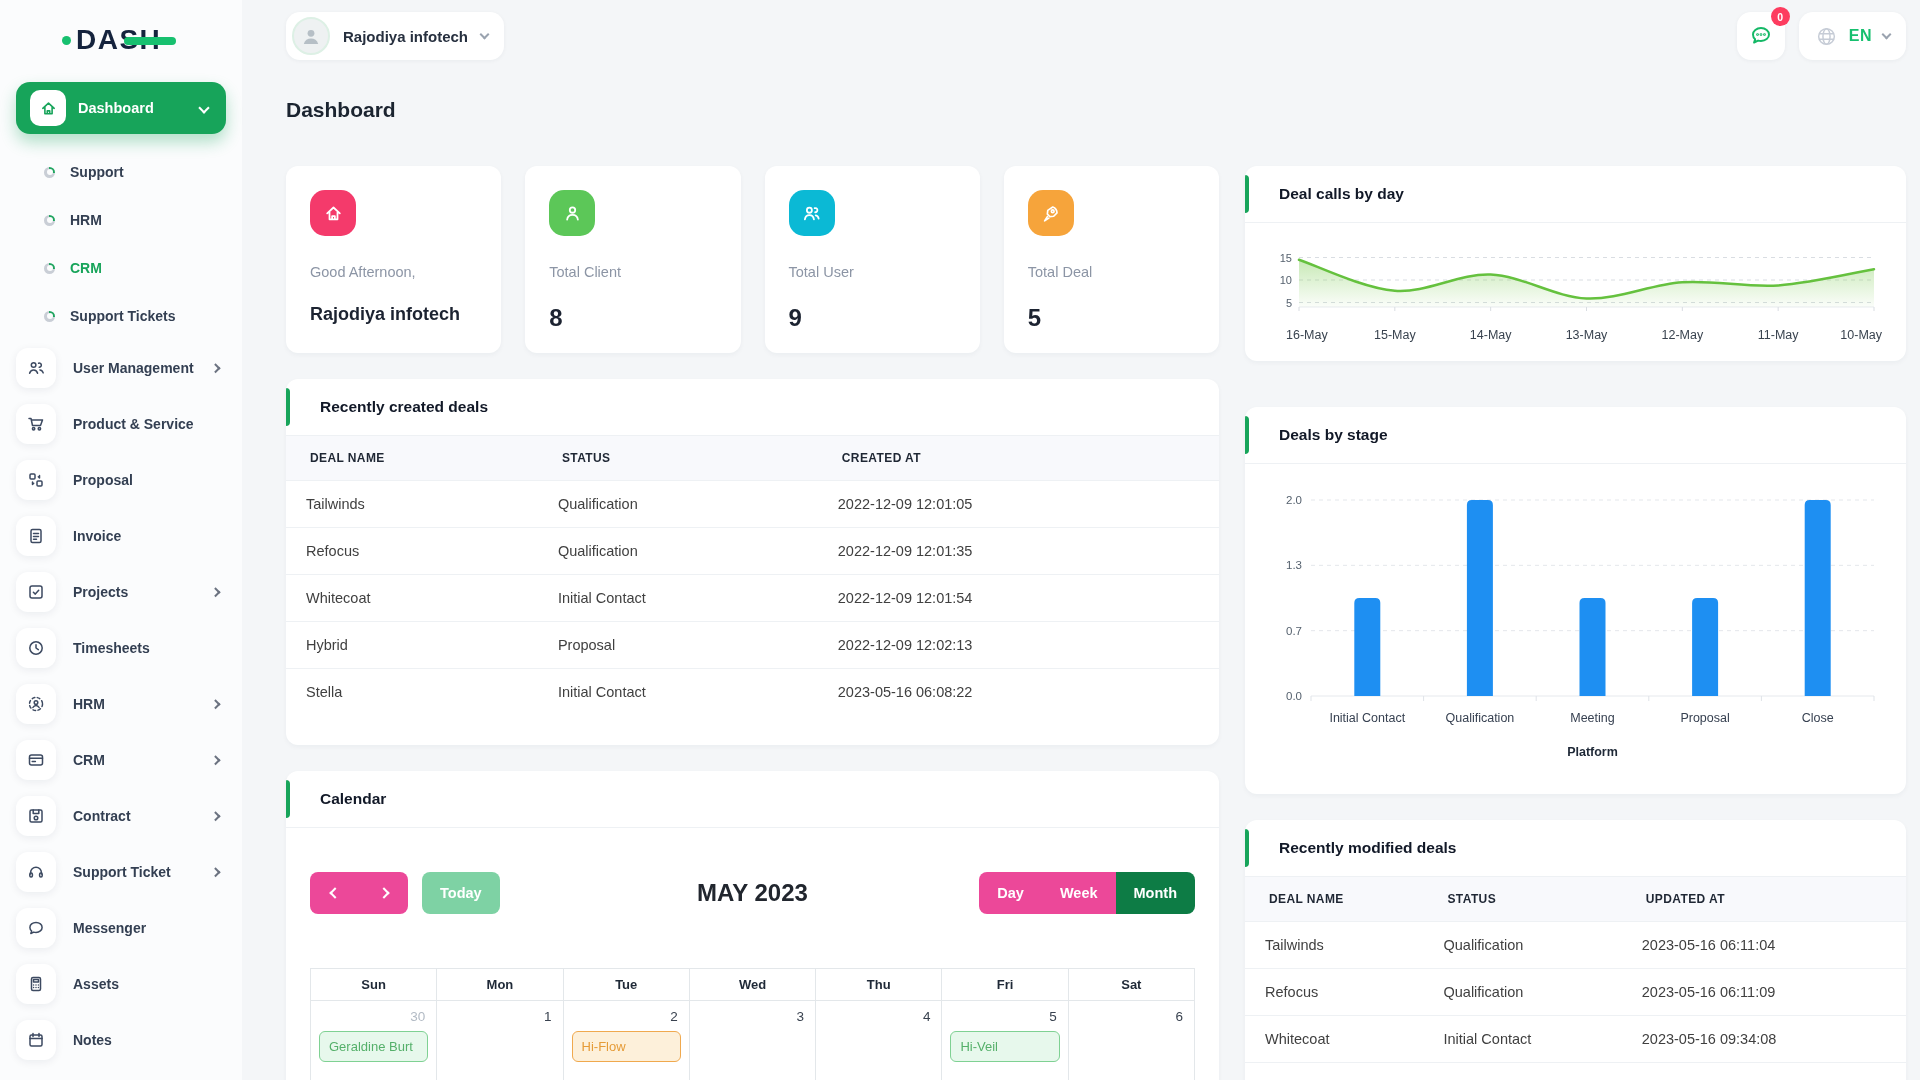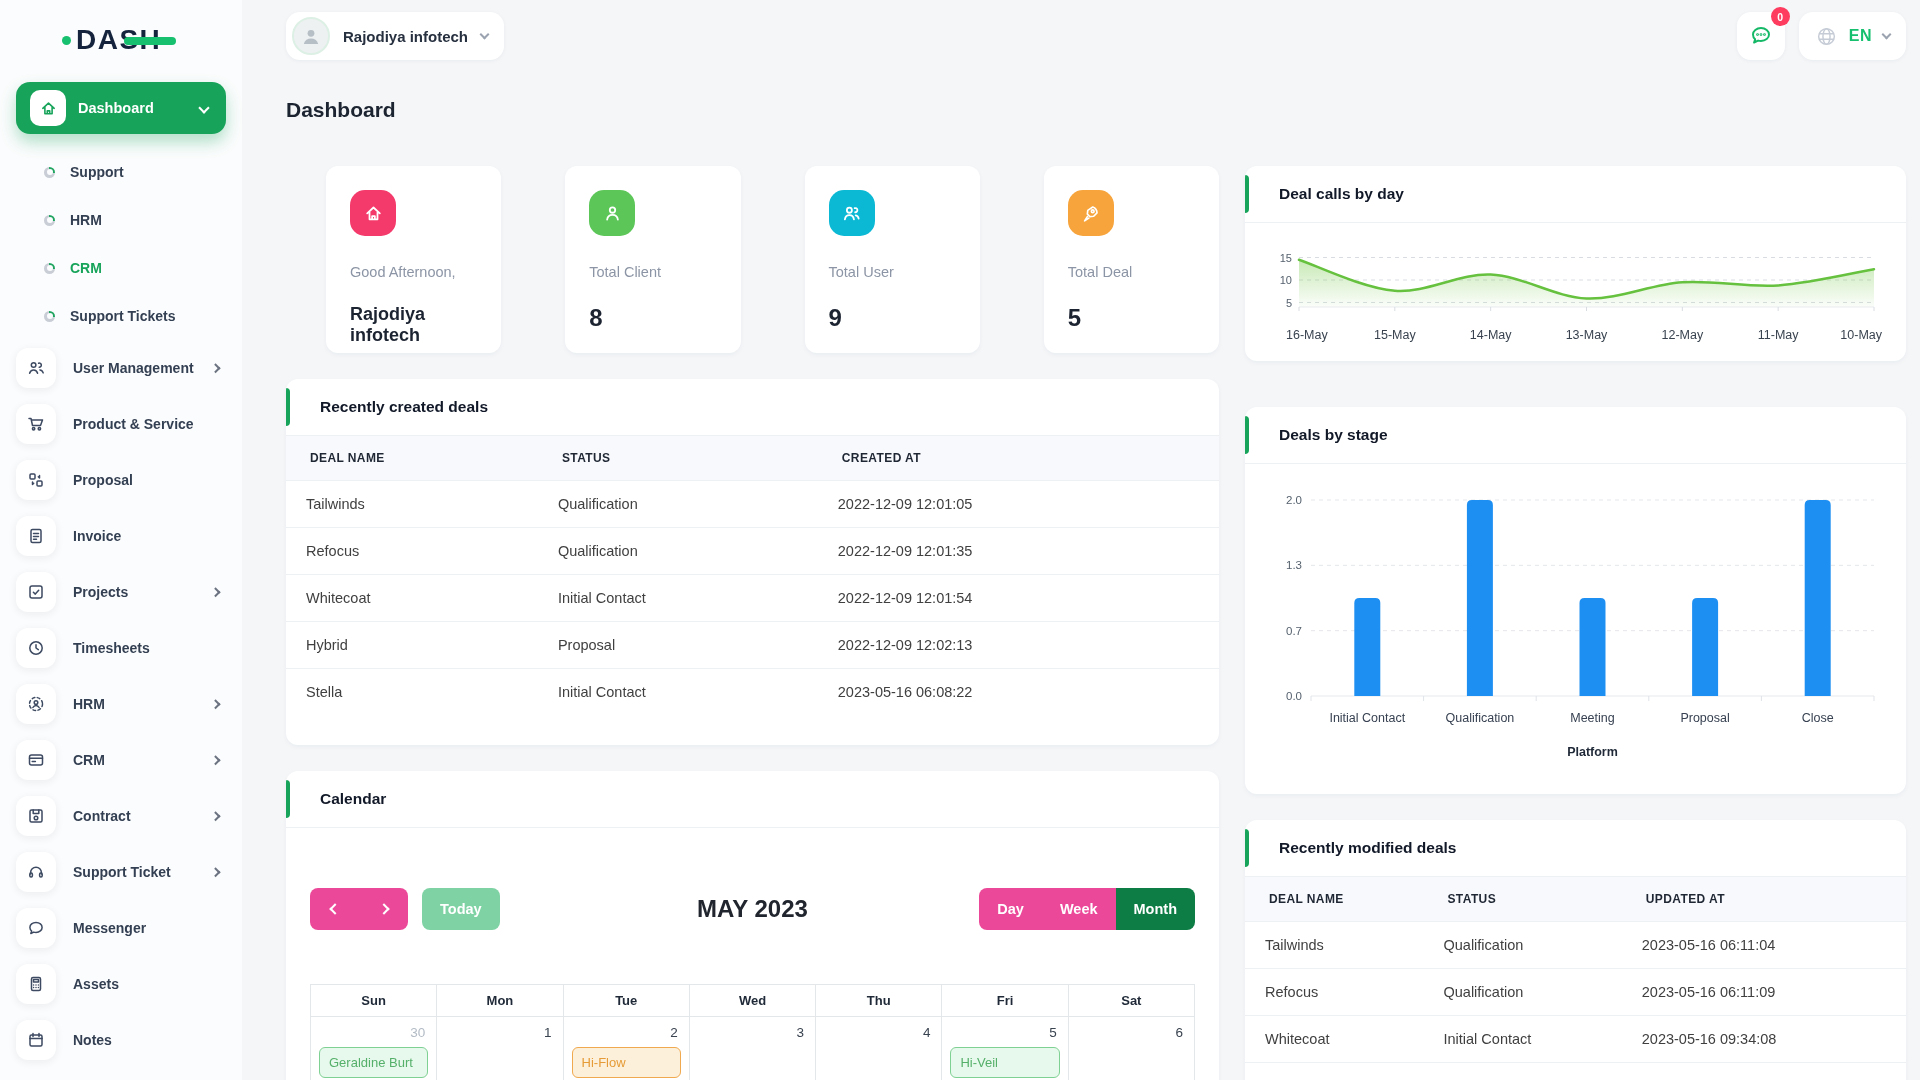--- a/index.html
+++ b/index.html
@@ -60,40 +60,40 @@
   .page-title { font-size:21px; font-weight:700; color:#1b2430; margin:0 0 44px; }
   .grid { display:flex; gap:26px; align-items:flex-start; }
   .col-left { width:933px; display:flex; flex-direction:column; gap:26px; }
   .col-right { width:661px; display:flex; flex-direction:column; gap:26px; }
   .panel { background:#fff; border-radius:12px; box-shadow:0 2px 5px rgba(25,39,60,.045); position:relative; overflow:hidden; }
   .panel-head { position:relative; height:57px; display:flex; align-items:center; padding:0 34px;
     border-bottom:1px solid #eef1f4; font-size:15.5px; font-weight:700; color:#111827; }
   .panel-head::before { content:""; position:absolute; left:0; top:9px; bottom:9px; width:4px; background:#17a45a; border-radius:0 4px 4px 0; }
   
   .stats-row { display:flex; gap:24px; }
-  .stat { flex:1; background:#fff; border-radius:12px; box-shadow:0 2px 5px rgba(25,39,60,.045); height:187px; padding:24px;margin-left:40px; }
+  .stat { flex:1; background:#fff; border-radius:12px; box-shadow:0 2px 5px rgba(25,39,60,.045); height:187px; padding:24px; }
   .stat-icon { width:46px; height:46px; border-radius:15px; display:grid; place-items:center; color:#fff; }
   .stat-label { margin-top:28px; color:#8c95a5; font-size:14.5px; }
   .stat-value { margin-top:24px; font-size:24px; font-weight:700; color:#1c2331; }
   .stat-value.text { font-size:18px; }
   
   .deal-table { width:100%; border-collapse:collapse; }
   .deal-table th { background:#f8f9fc; text-align:left; font-size:12px; font-weight:700; color:#1f2734;
     letter-spacing:.4px; padding:15px 24px; }
   .deal-table td { padding:15px 20px; font-size:14.5px; color:#404040; border-top:1px solid #eef1f4; }
   .deal-table th:nth-child(1), .deal-table td:nth-child(1) { width:27%; }
   .deal-table th:nth-child(2), .deal-table td:nth-child(2) { width:30%; }
   .created-panel { padding-bottom:30px; }
   
   .chart-wrap { padding:14px 24px 6px; }
   .chart-wrap svg { display:block; width:100%; }
   .stage-panel { margin-top:20px; }
   .stage-wrap { padding:20px 24px 10px; }
   
-  .fc-toolbar { position:relative; display:flex; justify-content:space-between; align-items:center; margin:60px 24px 0; }
+  .fc-toolbar { position:relative; display:flex; justify-content:space-between; align-items:center; margin:44px 24px 0; }
   .btn-group { display:flex; }
   .fc-btn { background:#ec4899; color:#fff; height:42px; padding:0 18px; border:none; font-size:14.5px; font-weight:600;
     cursor:pointer; font-family:inherit; display:flex; align-items:center; justify-content:center; }
   .btn-group .fc-btn:first-child { border-radius:8px 0 0 8px; }
   .btn-group .fc-btn:last-child  { border-radius:0 8px 8px 0; }
   .fc-btn.nav { width:49px; }
   .fc-btn.today { background:#7ed2a4; border-radius:8px; margin-left:14px; }
   .fc-btn.active { background:#0d7c45; }
   .fc-left { display:flex; align-items:center; }
   .fc-title { position:absolute; left:50%; transform:translateX(-50%); margin:0; font-size:24px; font-weight:700; color:#21262e; }

